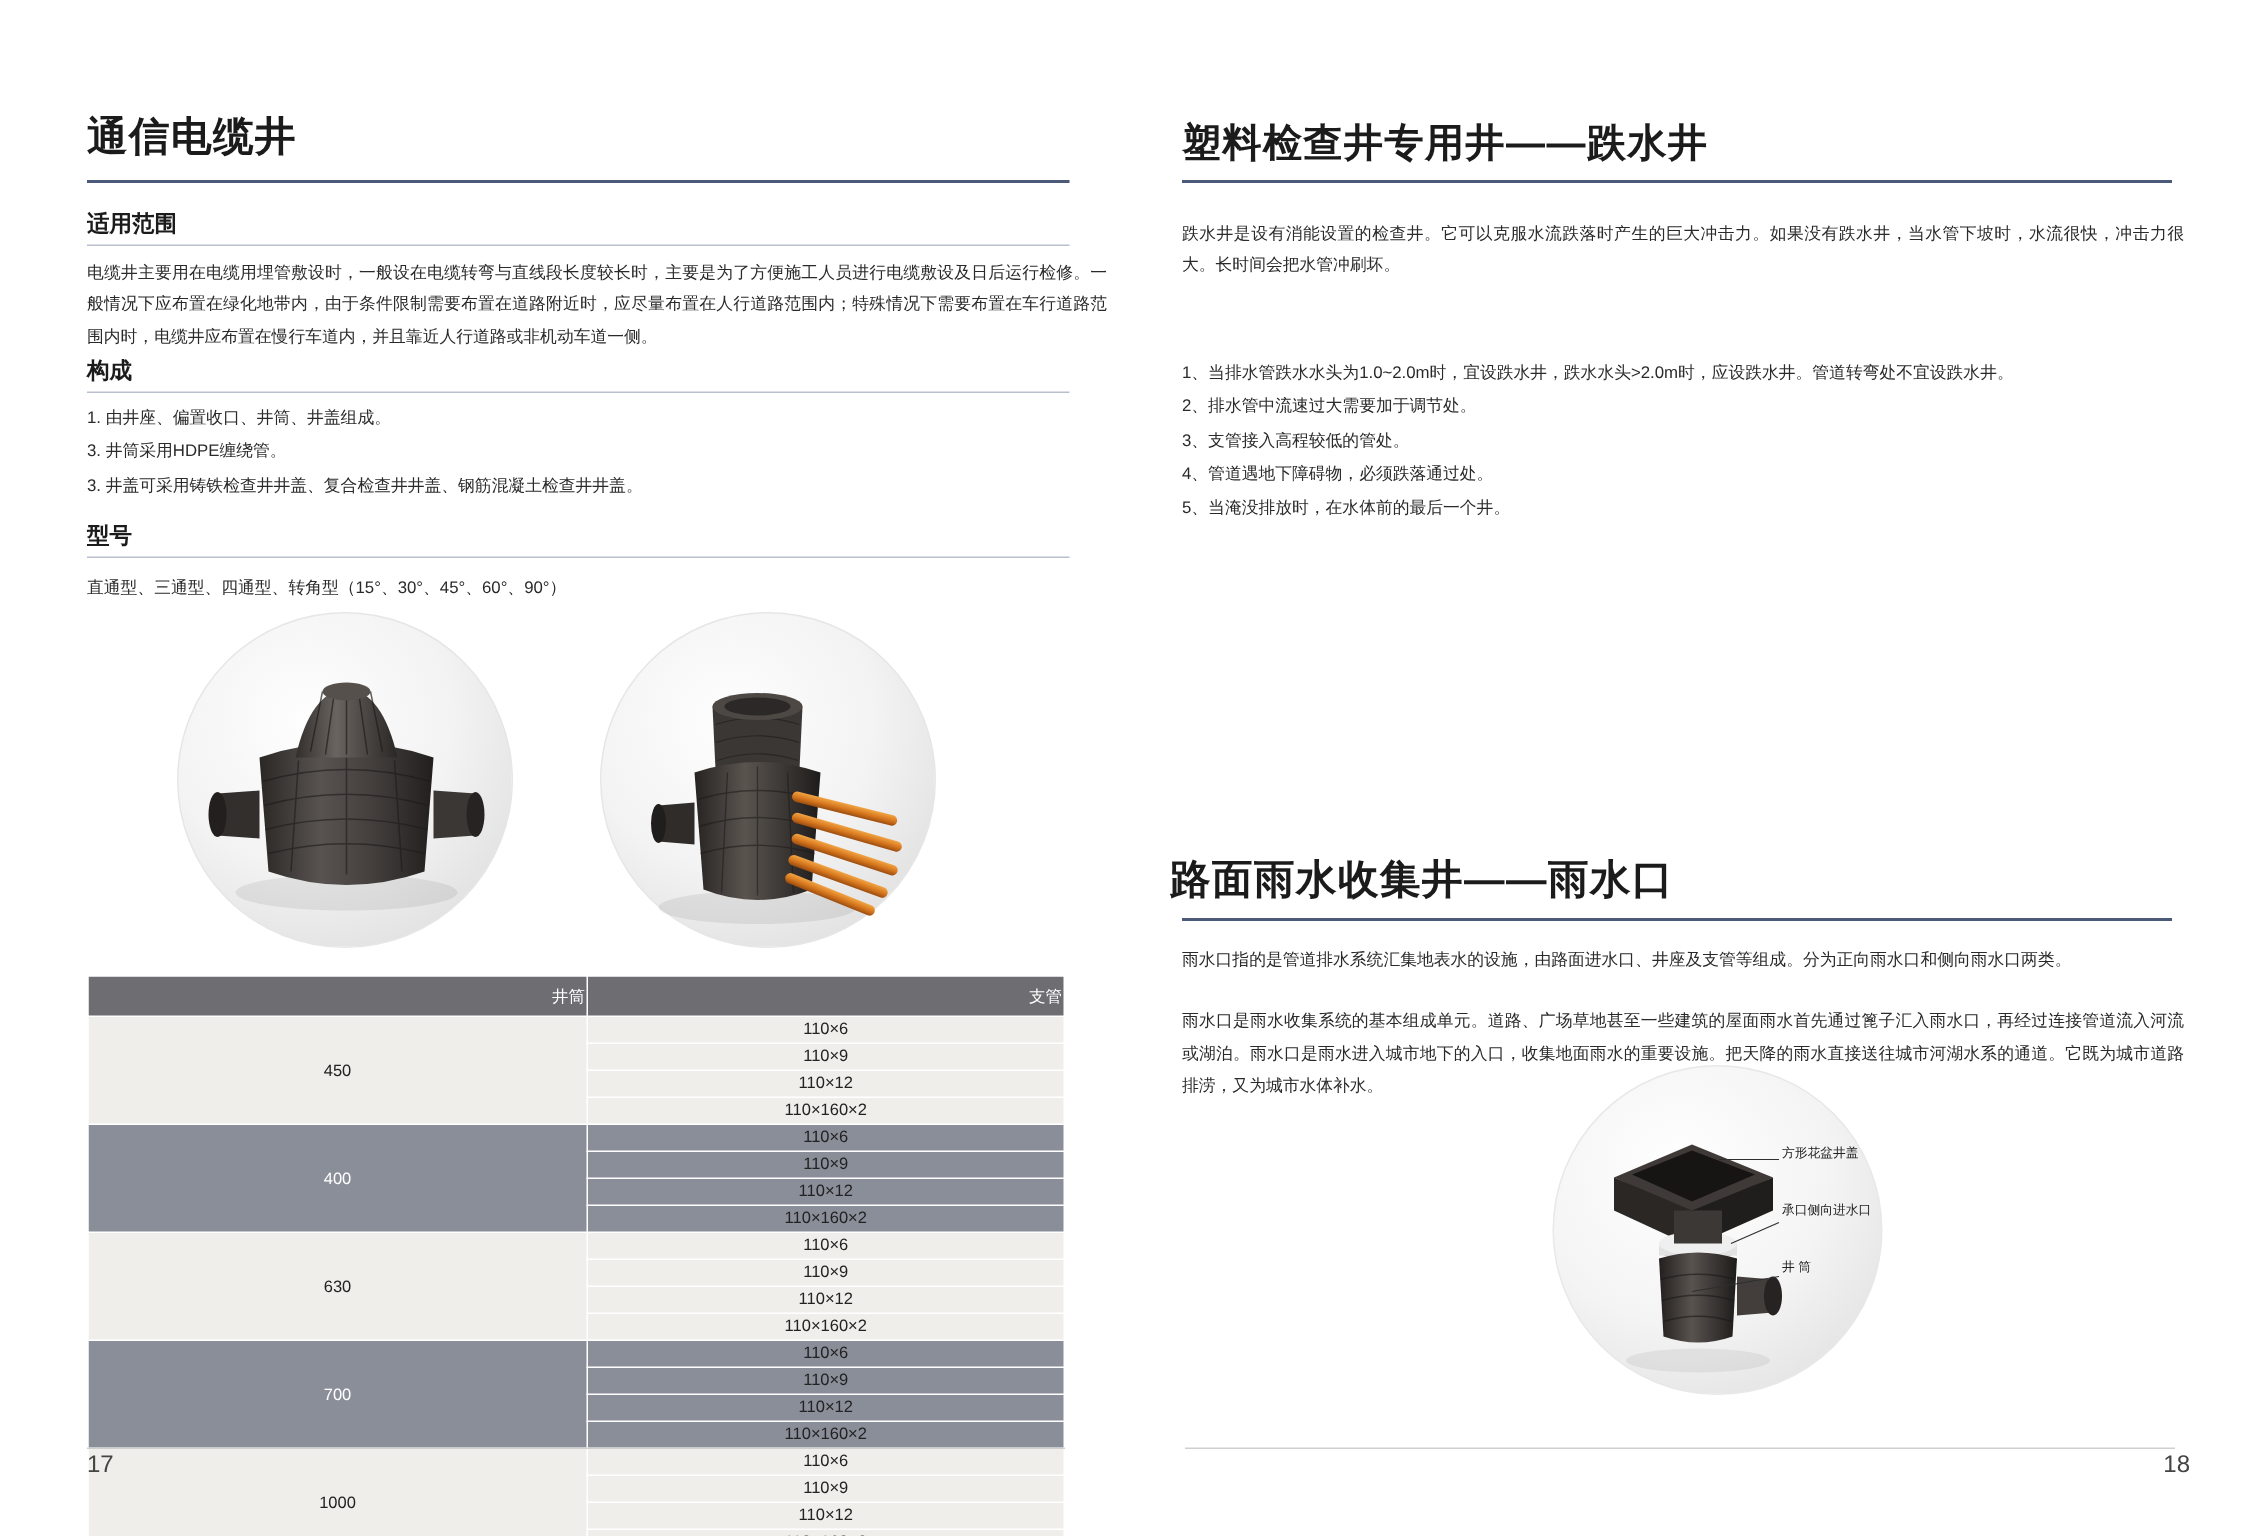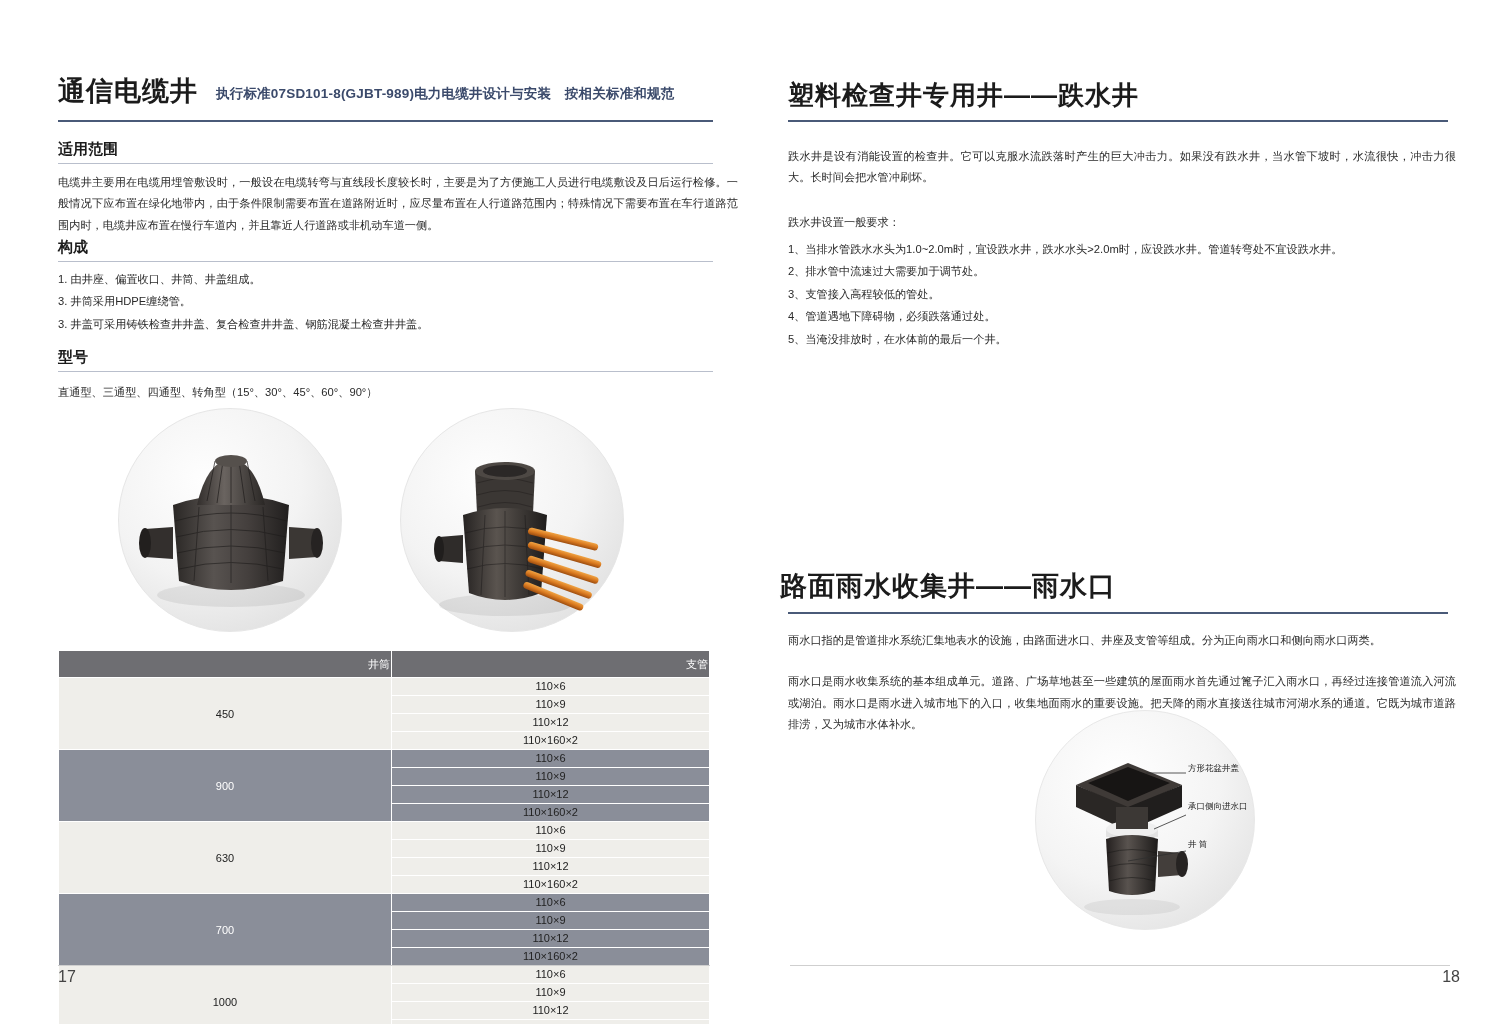--- a/index.html
+++ b/index.html
@@ -98,21 +98,20 @@
 </style>
 </head>
 <body>
 
 <div class="spread">
 
   <div class="page left">
 
     <div class="l-title">
       <div class="h1">通信电缆井</div>
-      <div class="h1-sub">执行标准07SD101-8(GJBT-989)电力电缆井设计与安装　按相关标准和规范</div>
     </div>
     <div class="l-title-rule rule"></div>
 
     <div class="sec1-h">
       <div class="h2">适用范围</div>
       <div class="h2-underline"></div>
     </div>
     <div class="sec1-p">
       <p class="body">电缆井主要用在电缆用埋管敷设时，一般设在电缆转弯与直线段长度较长时，主要是为了方便施工人员进行电缆敷设及日后运行检修。一般情况下应布置在绿化地带内，由于条件限制需要布置在道路附近时，应尽量布置在人行道路范围内；特殊情况下需要布置在车行道路范围内时，电缆井应布置在慢行车道内，并且靠近人行道路或非机动车道一侧。</p>
     </div>
@@ -247,21 +246,21 @@
             <td class="pipe">110×9</td>
           </tr>
         <tr class="rlight">
             <td class="pipe">110×12</td>
           </tr>
         <tr class="rlight">
             <td class="pipe">110×160×2</td>
           </tr>
 
         <tr class="rgrey">
-          <td class="size" rowspan="4">900</td>
+          <td class="size" rowspan="4">400</td>
           <td class="pipe">110×6</td>
         </tr>
         <tr class="rgrey">
             <td class="pipe">110×9</td>
           </tr>
         <tr class="rgrey">
             <td class="pipe">110×12</td>
           </tr>
         <tr class="rgrey">
             <td class="pipe">110×160×2</td>
@@ -320,23 +319,20 @@
 
   <div class="page right">
 
     <div class="r-title">
       <div class="h1">塑料检查井专用井——跌水井</div>
     </div>
     <div class="r-title-rule rule"></div>
 
     <div class="r-p1">
       <p class="body">跌水井是设有消能设置的检查井。它可以克服水流跌落时产生的巨大冲击力。如果没有跌水井，当水管下坡时，水流很快，冲击力很大。长时间会把水管冲刷坏。</p>
-    </div>
-    <div class="r-p2">
-      <p class="body">跌水井设置一般要求：</p>
     </div>
     <div class="r-list list">
       <p>1、当排水管跌水水头为1.0~2.0m时，宜设跌水井，跌水水头&gt;2.0m时，应设跌水井。管道转弯处不宜设跌水井。</p>
       <p>2、排水管中流速过大需要加于调节处。</p>
       <p>3、支管接入高程较低的管处。</p>
       <p>4、管道遇地下障碍物，必须跌落通过处。</p>
       <p>5、当淹没排放时，在水体前的最后一个井。</p>
     </div>
 
     <div class="r-title2">

